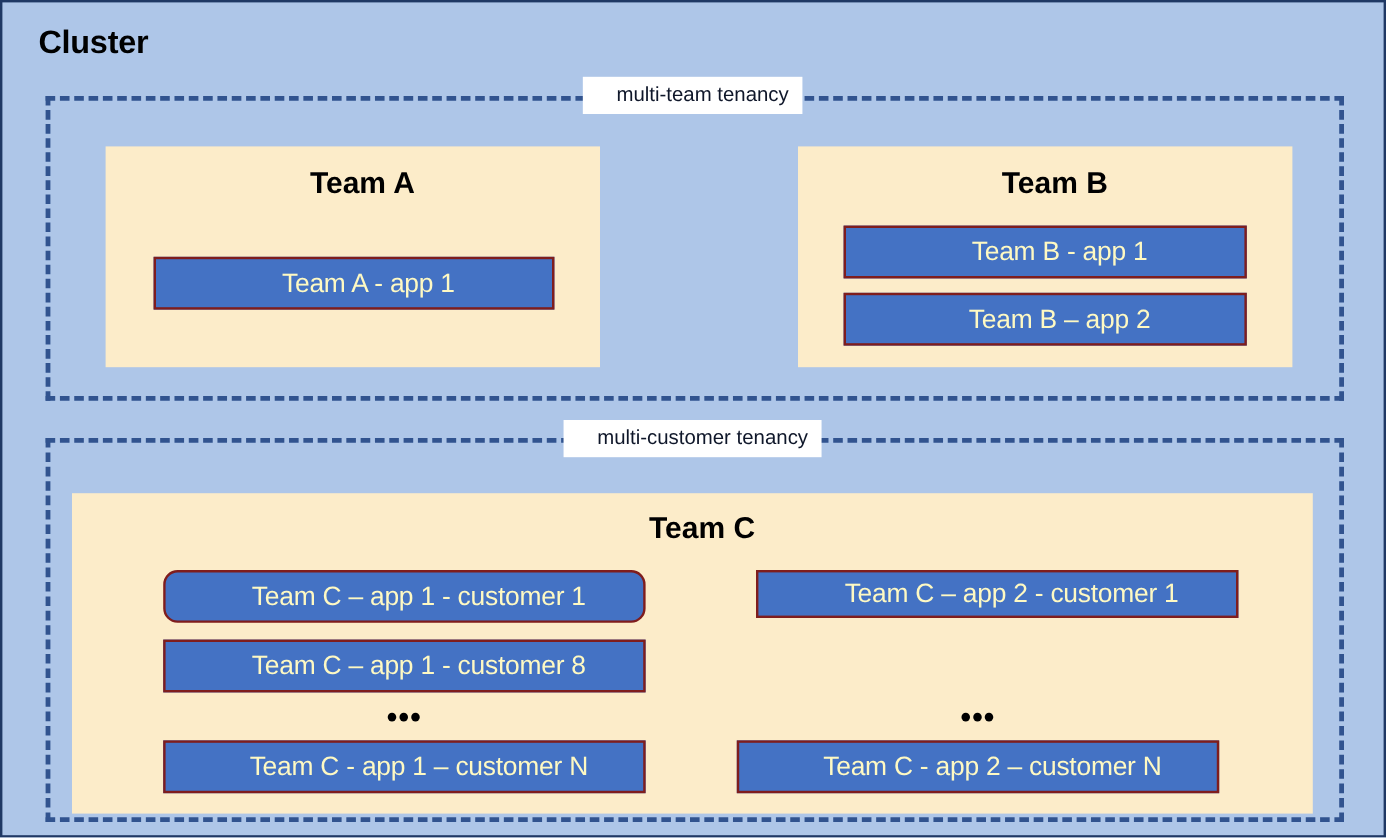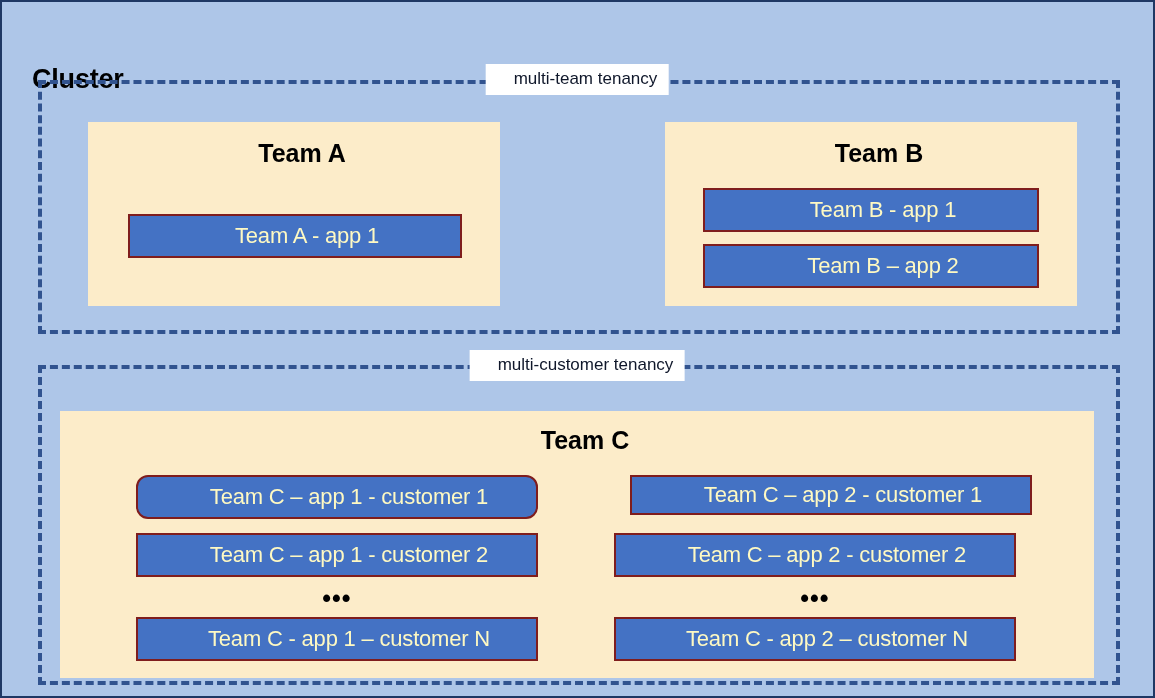--- a/index.html
+++ b/index.html
@@ -24,21 +24,20 @@
   
   .cluster-title {
     position: absolute;
     left: 30px;
     top: 18px;
     font-size: 27px;
     font-weight: bold;
     color: #000000;
     letter-spacing: -0.2px;
     white-space: nowrap;
-    margin-top: 44px;
   }
 
   
   .tenancy-group {
     position: absolute;
     box-sizing: border-box;
     border: 4px dashed #31538f;
     background: transparent;
   }
   #group-multi-team {
@@ -161,26 +160,25 @@
   </div>
 
   <div class="tenancy-label" id="label-multi-team">multi-team tenancy</div>
 
   <div class="tenancy-group" id="group-multi-customer">
 
     <div class="team-box" id="team-c-box" style="left:18px; top:42px;">
       <div class="team-title">Team C</div>
 
       <div class="app-box" id="teamc-a1c1">Team C – app 1 - customer 1</div>
-      <div class="app-box" id="teamc-a1c2">Team C – app 1 - customer 2</div>
+      <div class="app-box" id="teamc-a1c2">Team C – app 1 - customer 8</div>
       <div class="ellipsis" id="ellipsis-left">•••</div>
       <div class="app-box" id="teamc-a1cN">Team C - app 1 – customer N</div>
 
       <div class="app-box" id="teamc-a2c1">Team C – app 2 - customer 1</div>
-      <div class="app-box" id="teamc-a2c2">Team C – app 2 - customer 2</div>
       <div class="ellipsis" id="ellipsis-right">•••</div>
       <div class="app-box" id="teamc-a2cN">Team C - app 2 – customer N</div>
     </div>
   </div>
 
   <div class="tenancy-label" id="label-multi-customer">multi-customer tenancy</div>
 
 </div>
 
 </body></html>

